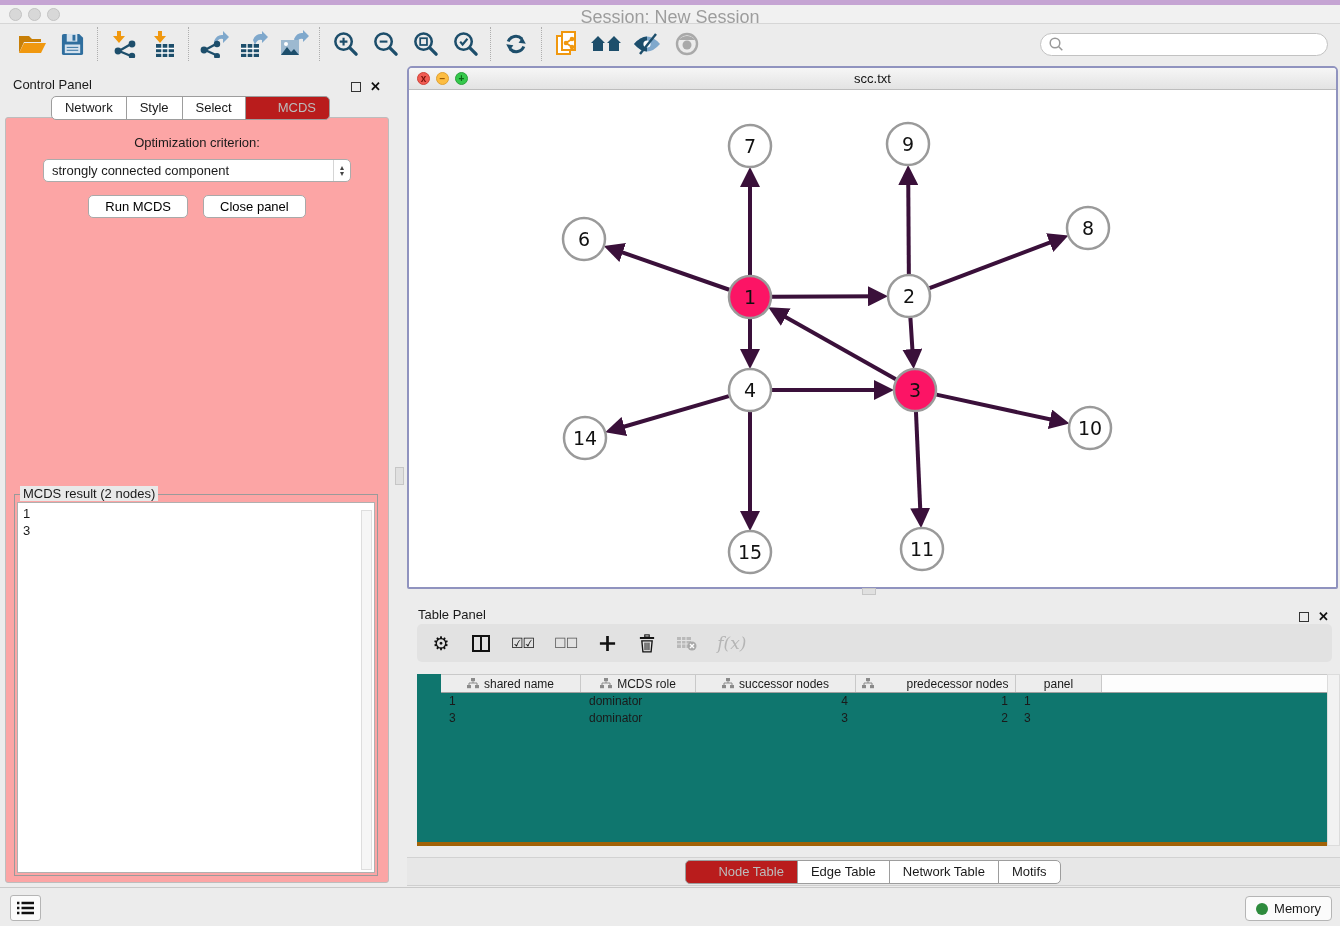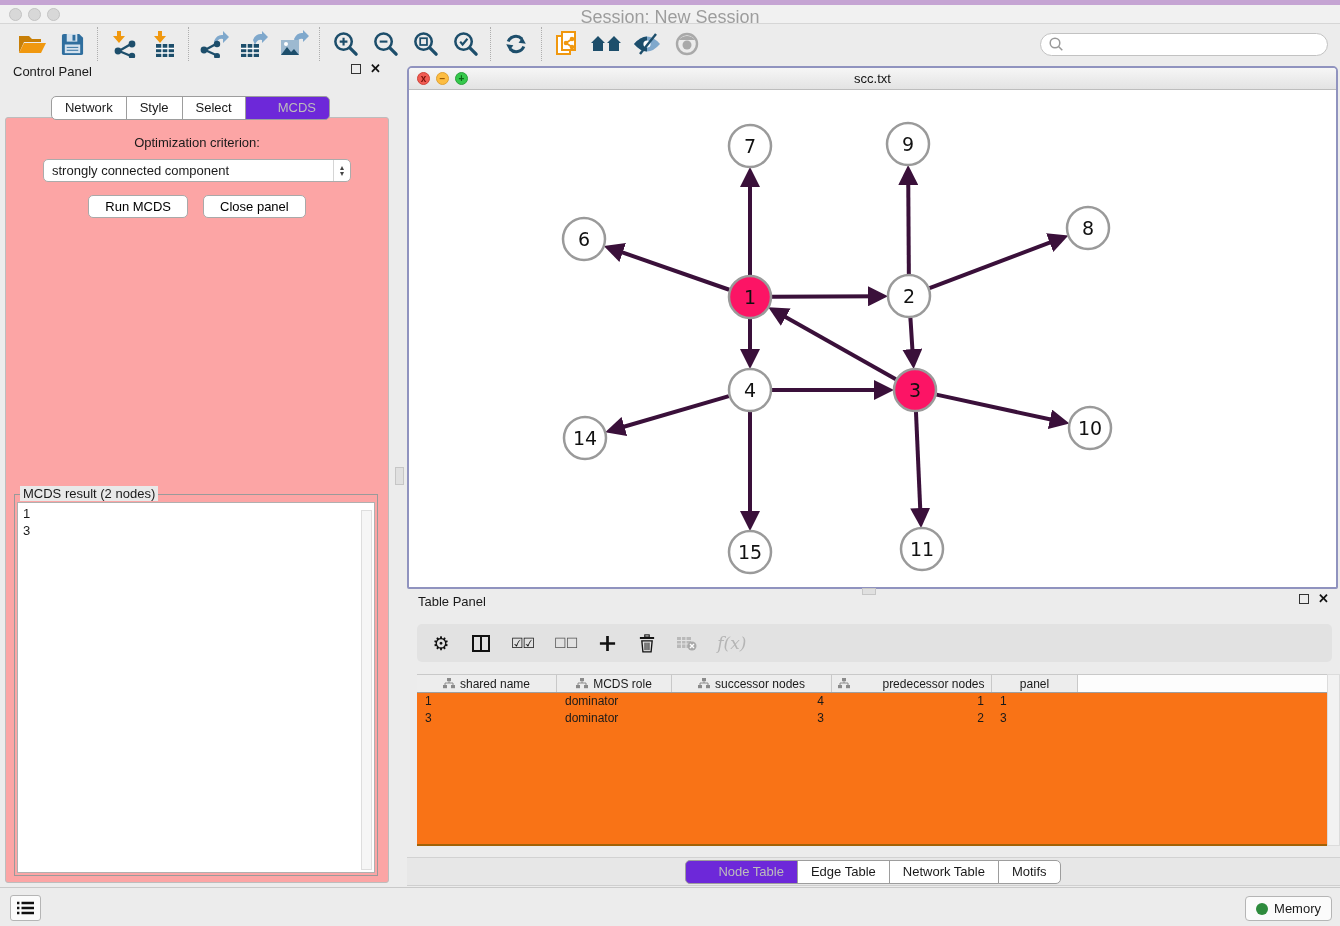--- a/index.html
+++ b/index.html
@@ -14,29 +14,29 @@
 
   
   .toolbar { position:absolute; top:24px; left:0; right:0; height:40px; display:flex; align-items:center; padding:0 12px; }
   .tbtn { width:40px; height:34px; display:flex; align-items:center; justify-content:center; flex:0 0 auto; }
   .sep { width:0; height:34px; border-left:1px dotted #aeaeae; margin:0 5px; flex:0 0 auto; }
   .search-box { margin-left:auto; width:288px; height:23px; background:#fff; border:1px solid #c2c2c2; border-radius:12px; display:flex; align-items:center; padding:0 7px; }
   .search-box input { border:none; outline:none; flex:1; font-size:12px; background:transparent; }
 
   
   .control-panel { position:absolute; left:0; top:64px; width:394px; height:823px; }
-  .panel-header { height:28px; display:flex; align-items:flex-start; padding:0 13px; font-size:13px; }
+  .panel-header { height:28px; display:flex; align-items:flex-end; padding:0 13px; font-size:13px; }
   .ph-icons { margin-left:auto; display:flex; gap:9px; align-items:center; }
   .ph-float { width:10px; height:10px; border:1.5px solid #333; display:inline-block; }
   .ph-close { font-size:13px; font-weight:bold; color:#111; line-height:10px; }
   .cp-tabs { position:absolute; top:32px; left:0; right:12px; display:flex; justify-content:center; z-index:2; }
   .tab { padding:3px 13px 4px; font-size:13px; background:#fff; border:1px solid #9d9d9d; margin-left:-1px; }
   .tab:first-child { border-radius:5px 0 0 5px; }
   .tab:last-child { border-radius:0 5px 5px 0; }
-  .tab.sel { background:#6d28d9; color:#bcbcbc;padding-left:32px; }
+  .tab.sel { background:#b91c1c; color:#bcbcbc;padding-left:32px; }
   .cp-content { position:absolute; top:53px; left:5px; right:5px; bottom:4px; background:#fca5a5; border:1px solid #bdbdbd; border-radius:3px; }
   .opt-label { margin-top:17px; text-align:center; font-size:13px; }
   .opt-select { margin:9px auto 0; width:308px; height:23px; background:#fff; border:1px solid #ababab; border-radius:5px; display:flex; align-items:center; font-size:13px; padding:0 0 0 8px;justify-content:center; }
   .spinner { margin-left:auto; width:17px; height:21px; border-left:1px solid #d5d5d5; display:flex; flex-direction:column; align-items:center; justify-content:center; font-size:8px; color:#444; line-height:6px; }
   .btn-row { margin-top:13px; display:flex; justify-content:center; gap:15px; }
   .btn { background:#fff; border:1px solid #a9a9a9; border-radius:5px; padding:3px 16px; font-size:13px; }
   .result-box { position:absolute; left:8px; right:10px; top:376px; bottom:6px; border:1px solid #9a9a9a; }
   .result-legend { position:absolute; top:-9px; left:5px; background:#e9e9e9; padding:0 3px; font-size:13px; }
   .result-inner { position:absolute; left:2px; right:2px; top:7px; bottom:2px; background:#fff; border:1px solid #b0b0b0; font-size:13px; padding:2px 5px; line-height:17px; }
   .result-scroll { position:absolute; right:2px; top:7px; bottom:2px; width:11px; background:#f6f6f6; border:1px solid #dedede; }
@@ -53,21 +53,21 @@
   .tl-yel { left:27px; background:#fdbd41; border:1px solid #dfa133; color:#995700; }
   .tl-grn { left:46px; background:#35c84b; border:1px solid #2aa13c; color:#0b6618; }
   .nf-canvas { position:absolute; left:0; right:0; top:22px; bottom:0; background:#fff; }
 
   
   .table-panel { position:absolute; left:407px; top:594px; width:933px; height:292px; }
   .tp-toolbar { position:absolute; left:10px; right:8px; top:30px; height:38px; background:#e2e2e2; border-radius:5px; display:flex; align-items:center; padding:0 14px; gap:20px; }
   .tp-ico { display:flex; align-items:center; justify-content:center; min-width:20px; font-size:17px; color:#111; }
   .tp-ico.dis { color:#b5b5b5; }
   .fx { font-family:"DejaVu Serif",serif; font-style:italic; font-size:17px; color:#b5b5b5; }
-  .tp-table { position:absolute; left:10px; top:80px; width:916px; height:172px; background:#f97316; border-bottom:2px solid #a16207; }
+  .tp-table { position:absolute; left:10px; top:80px; width:916px; height:172px; background:#0f766e; border-bottom:4px solid #a16207;padding-left:24px; }
   .thead { display:flex; height:19px; border-top:1px solid #c9c9c9; border-bottom:1px solid #9f9f9f; background:#ededed; }
   .th { display:flex; align-items:center; justify-content:center; gap:5px; font-size:12px; border-right:1px solid #c9c9c9; background:#ededed; }
   .th:last-child { border-right:1px solid #c9c9c9; }
   .tbody .tr { display:flex; height:17px; }
   .td { font-size:12px; padding:1px 8px; white-space:nowrap; overflow:hidden; }
   .tp-scroll { position:absolute; right:0; top:80px; width:13px; height:172px; background:#f2f2f2; border:1px solid #dcdcdc; }
   .tp-tabs { position:absolute; left:0; right:0; top:263px; height:29px; background:#e7e7e7; border-top:1px solid #d2d2d2; border-bottom:1px solid #cfcfcf; display:flex; justify-content:center; align-items:center; }
 
   
   .status-bar { position:absolute; left:0; right:0; top:887px; height:39px; background:#ececec; border-top:1px solid #c9c9c9; }

